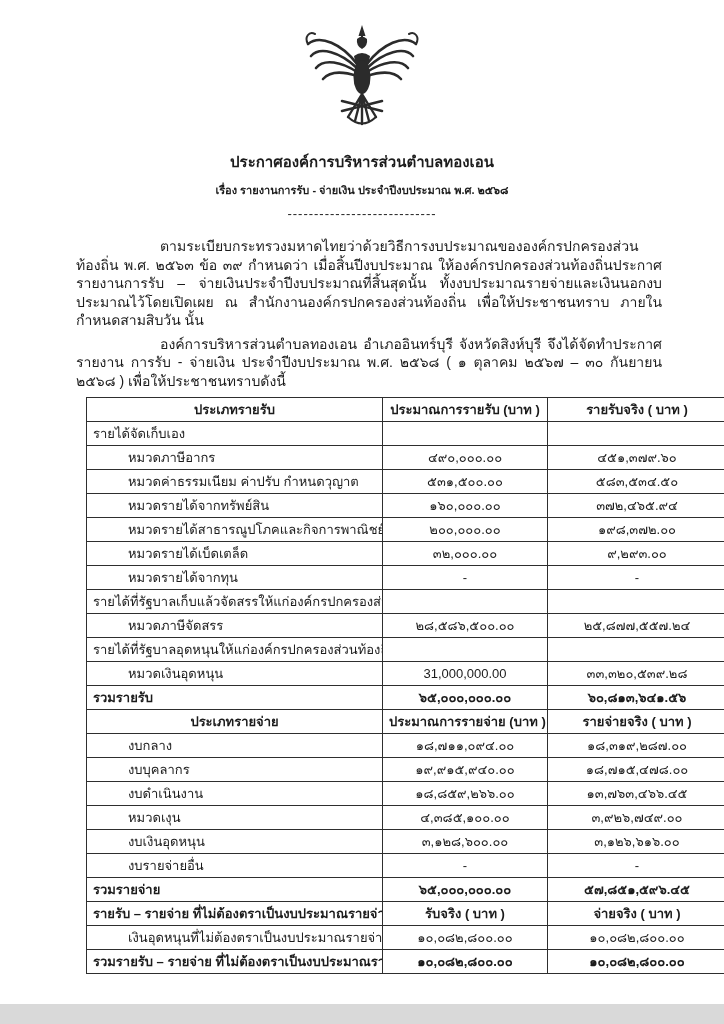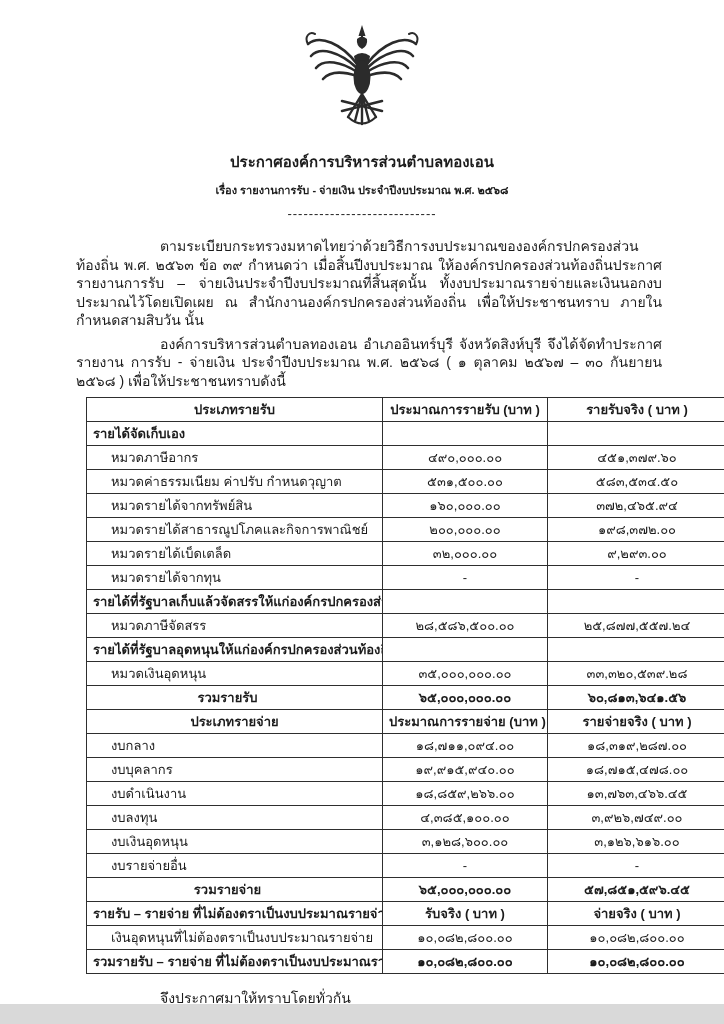--- a/index.html
+++ b/index.html
@@ -23,24 +23,24 @@
     border-collapse:collapse;margin:7px 0 0 86px;width:601px;table-layout:fixed;
   }
   table.doc td{
     border:1px solid #2e2e2e;font-size:13px;padding:1px 6px;height:19px;
     overflow:hidden;white-space:nowrap;
   }
   td.colA{width:283px;}
   td.colB{width:152px;text-align:center;}
   td.colC{width:166px;text-align:center;}
   tr.r-head td{font-weight:700;text-align:center;}
-  tr.r-sec td.colA{font-weight:700;padding-left:6px;}
-  tr.r-item td.colA{padding-left:24px;}
+  tr.r-sec td.colA{font-weight:400;padding-left:6px;}
+  tr.r-item td.colA{padding-left:41px;}
   tr.r-total td{font-weight:700;text-align:center;}
-  tr.r-total td.colA{text-align:center;padding-right:20px;}
+  tr.r-total td.colA{text-align:left;padding-right:20px;}
   tr.r-subhead td{font-weight:700;}
   tr.r-subhead td.colB,tr.r-subhead td.colC{text-align:center;}
   tr.r-totalleft td{font-weight:700;}
   .closing{font-size:14px;margin:13px 0 0 160px;}
 </style>
 </head>
 <body>
 
 <div class="page">
 
@@ -126,21 +126,21 @@
         <td class="colB">๒๘,๕๘๖,๕๐๐.๐๐</td>
         <td class="colC">๒๕,๘๗๗,๕๕๗.๒๔</td>
       </tr>
       <tr class="r-sec">
         <td class="colA">รายได้ที่รัฐบาลอุดหนุนให้แก่องค์กรปกครองส่วนท้องถิ่น</td>
         <td class="colB"></td>
         <td class="colC"></td>
       </tr>
       <tr class="r-item">
         <td class="colA">หมวดเงินอุดหนุน</td>
-        <td class="colB">๓๕,๐๐๐,๐๐๐.๐๐</td>
+        <td class="colB">31,000,000.00</td>
         <td class="colC">๓๓,๓๒๐,๕๓๙.๒๘</td>
       </tr>
       <tr class="r-total">
         <td class="colA">รวมรายรับ</td>
         <td class="colB">๖๕,๐๐๐,๐๐๐.๐๐</td>
         <td class="colC">๖๐,๘๑๓,๖๔๑.๕๖</td>
       </tr>
       <tr class="r-head">
         <td class="colA">ประเภทรายจ่าย</td>
         <td class="colB">ประมาณการรายจ่าย (บาท )</td>
@@ -155,21 +155,21 @@
         <td class="colA">งบบุคลากร</td>
         <td class="colB">๑๙,๙๑๕,๙๔๐.๐๐</td>
         <td class="colC">๑๘,๗๑๕,๔๗๘.๐๐</td>
       </tr>
       <tr class="r-item">
         <td class="colA">งบดำเนินงาน</td>
         <td class="colB">๑๘,๘๕๙,๒๖๖.๐๐</td>
         <td class="colC">๑๓,๗๖๓,๔๖๖.๔๕</td>
       </tr>
       <tr class="r-item">
-        <td class="colA">งบลงทุน</td>
+        <td class="colA">หมวดเงุน</td>
         <td class="colB">๔,๓๘๕,๑๐๐.๐๐</td>
         <td class="colC">๓,๙๒๖,๗๔๙.๐๐</td>
       </tr>
       <tr class="r-item">
         <td class="colA">งบเงินอุดหนุน</td>
         <td class="colB">๓,๑๒๘,๖๐๐.๐๐</td>
         <td class="colC">๓,๑๒๖,๖๑๖.๐๐</td>
       </tr>
       <tr class="r-item">
         <td class="colA">งบรายจ่ายอื่น</td>
@@ -192,15 +192,14 @@
         <td class="colC">๑๐,๐๘๒,๘๐๐.๐๐</td>
       </tr>
       <tr class="r-totalleft">
         <td class="colA">รวมรายรับ – รายจ่าย ที่ไม่ต้องตราเป็นงบประมาณรายจ่าย</td>
         <td class="colB">๑๐,๐๘๒,๘๐๐.๐๐</td>
         <td class="colC">๑๐,๐๘๒,๘๐๐.๐๐</td>
       </tr>
     </tbody>
   </table>
 
-  <div class="closing">จึงประกาศมาให้ทราบโดยทั่วกัน</div>
 
 </div>
 
 </body></html>

